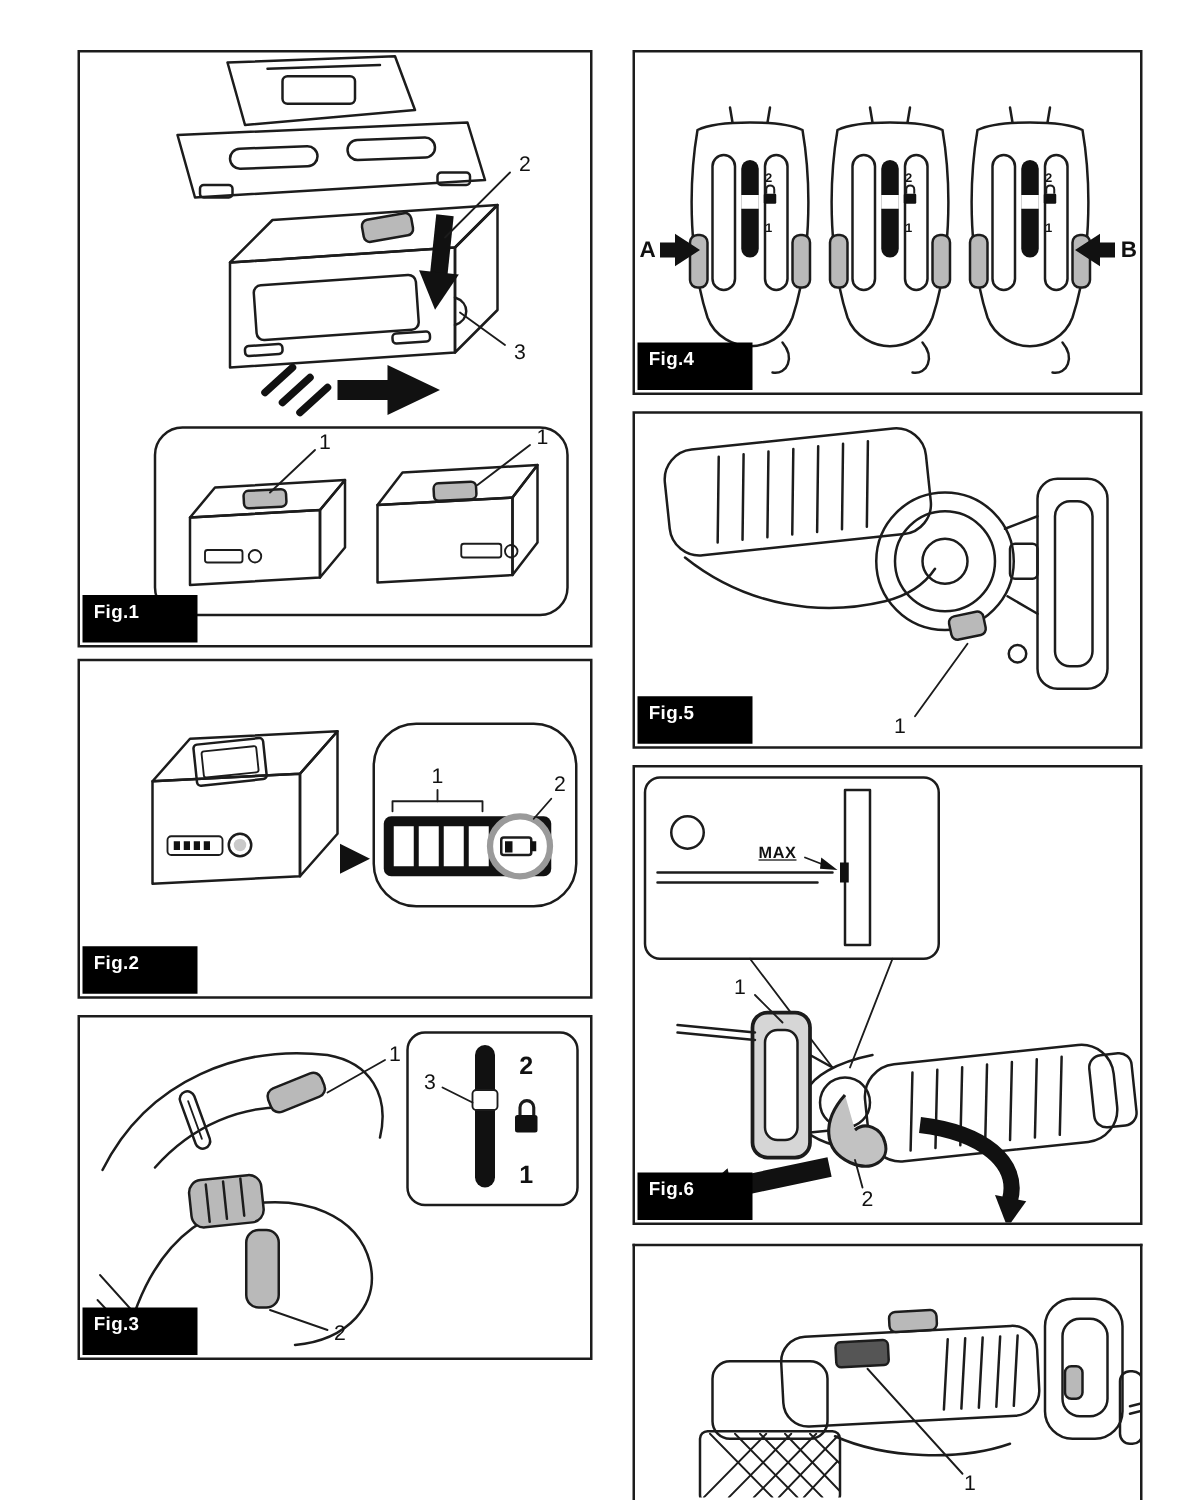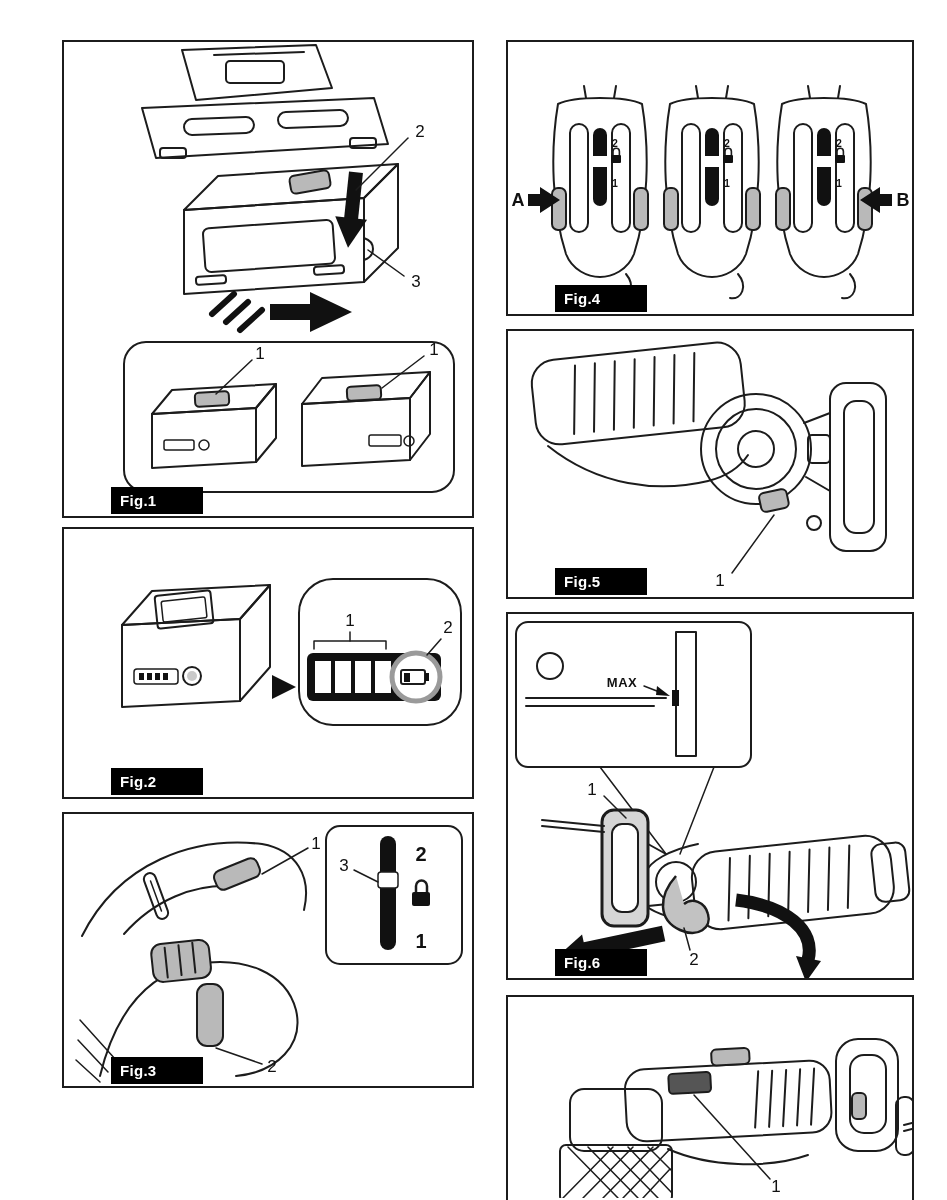--- a/index.html
+++ b/index.html
@@ -6,36 +6,36 @@
   body{
     width:947px;height:1200px;position:relative;background:#ffffff;
     font-family:"Liberation Sans", sans-serif;color:#111;overflow:hidden;
   }
   .panel{
     position:absolute;border:2px solid #1c1c1c;background:#fff;box-sizing:border-box;
   }
   .panel.no-bottom{border-bottom:none;}
   .panel svg{position:absolute;left:0;top:0;}
   .fig-label{
-    position:absolute;left:2px;bottom:2px;width:92px;height:27px;background:#000;
+    position:absolute;left:2px;bottom:2px;width:92px;height:38px;background:#000;
     color:#fff;font-weight:bold;font-size:15px;line-height:27px;padding-left:9px;
-    box-sizing:border-box;letter-spacing:0.3px;margin-left:45px;
+    box-sizing:border-box;letter-spacing:0.3px;
   }
   .callout{
     position:absolute;transform:translate(-50%,-50%);font-size:17px;color:#111;
     white-space:nowrap;
   }
   .callout.bold{font-weight:bold;font-size:18px;}
   .sw-label{
     position:absolute;transform:translate(-50%,-50%);font-weight:bold;font-size:20px;
   }
   .sw-label.small{font-size:10px;}
   .max-label{
     position:absolute;transform:translate(-50%,-50%);font-weight:bold;font-size:13px;
-    letter-spacing:0.5px;
+    text-decoration:underline;letter-spacing:0.5px;
   }
   
   .s{fill:none;stroke:#1c1c1c;stroke-width:2;stroke-linejoin:round;stroke-linecap:round;}
   .s15{fill:none;stroke:#1c1c1c;stroke-width:1.5;stroke-linejoin:round;stroke-linecap:round;}
   .dark{fill:#111111;stroke:none;}
   .white{fill:#ffffff;stroke:none;}
   .gray{fill:#b9b9b9;stroke:#1c1c1c;stroke-width:2;stroke-linejoin:round;}
   .thick{fill:none;stroke:#111111;stroke-width:13;}
 </style>
 </head>

